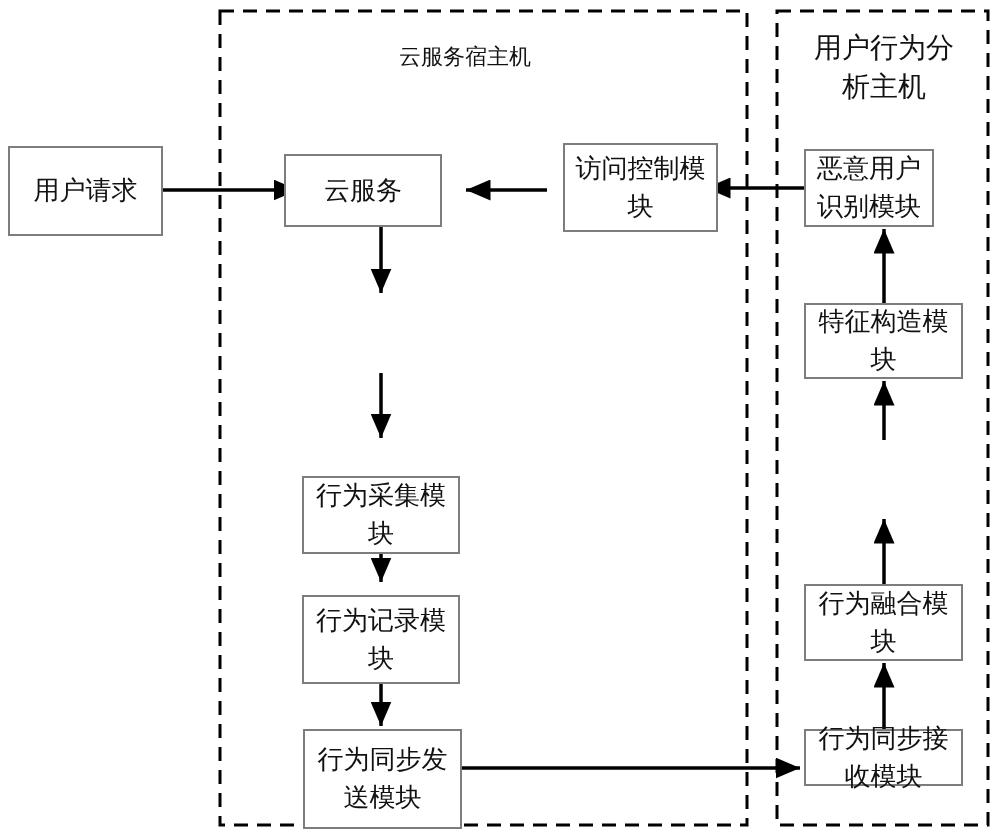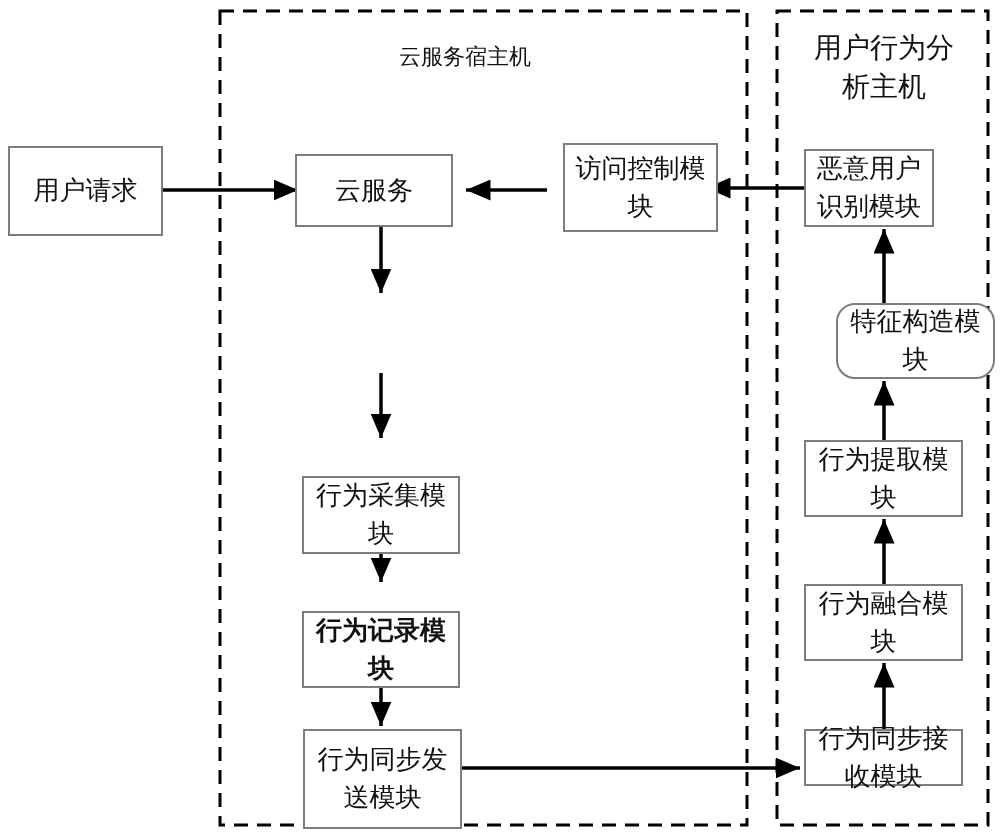--- a/index.html
+++ b/index.html
@@ -68,34 +68,33 @@
     <line class="edge" x1="884" y1="584" x2="884" y2="519" stroke-width="3.5" marker-end="url(#ah-r)"></line>
     <line class="edge" x1="884" y1="440" x2="884" y2="381" stroke-width="3.5" marker-end="url(#ah-r)"></line>
     <line class="edge" x1="884" y1="303" x2="884" y2="229" stroke-width="3.5" marker-end="url(#ah-r)"></line>
   </svg>
 
   <div class="container-title" style="left:300px; top:42px; width:330px; font-size:22px;">云服务宿主机</div>
   <div class="container-title" style="left:808px; top:28px; width:152px;">用户行为分析主机</div>
 
   <div class="node" style="left:8px; top:146px; width:155px; height:90px;">用户请求</div>
 
-  <div class="node" style="left:295px; top:154px; width:158px; height:73px;">云服务</div>
+  <div class="node" style="left:284px; top:154px; width:158px; height:73px;">云服务</div>
 
   <div class="node" style="left:547px; top:143px; width:155px; height:89px;margin-left:16px;">访问控制模块</div>
 
   <div class="node" style="left:804px; top:149px; width:130px; height:78px;">恶意用户识别模块</div>
 
 
   <div class="node" style="left:302px; top:440px; width:158px; height:78px;margin-top:36px;">行为采集模块</div>
 
-  <div class="node" style="left:302px; top:611px; width:158px; height:77px;font-weight:bold;">行为记录模块</div>
+  <div class="node" style="left:302px; top:595px; width:158px; height:89px;">行为记录模块</div>
 
   <div class="node" style="left:303px; top:729px; width:159px; height:100px;">行为同步发送模块</div>
 
-  <div class="node" style="left:836px; top:303px; width:159px; height:76px;border-radius:19px;">特征构造模块</div>
+  <div class="node" style="left:804px; top:303px; width:159px; height:76px;">特征构造模块</div>
 
-  <div class="node" style="left:804px; top:440px; width:159px; height:77px;">行为提取模块</div>
 
   <div class="node" style="left:804px; top:584px; width:159px; height:77px;">行为融合模块</div>
 
   <div class="node" style="left:804px; top:729px; width:159px; height:57px;">行为同步接收模块</div>
 
 </div>
 
 </body></html>

